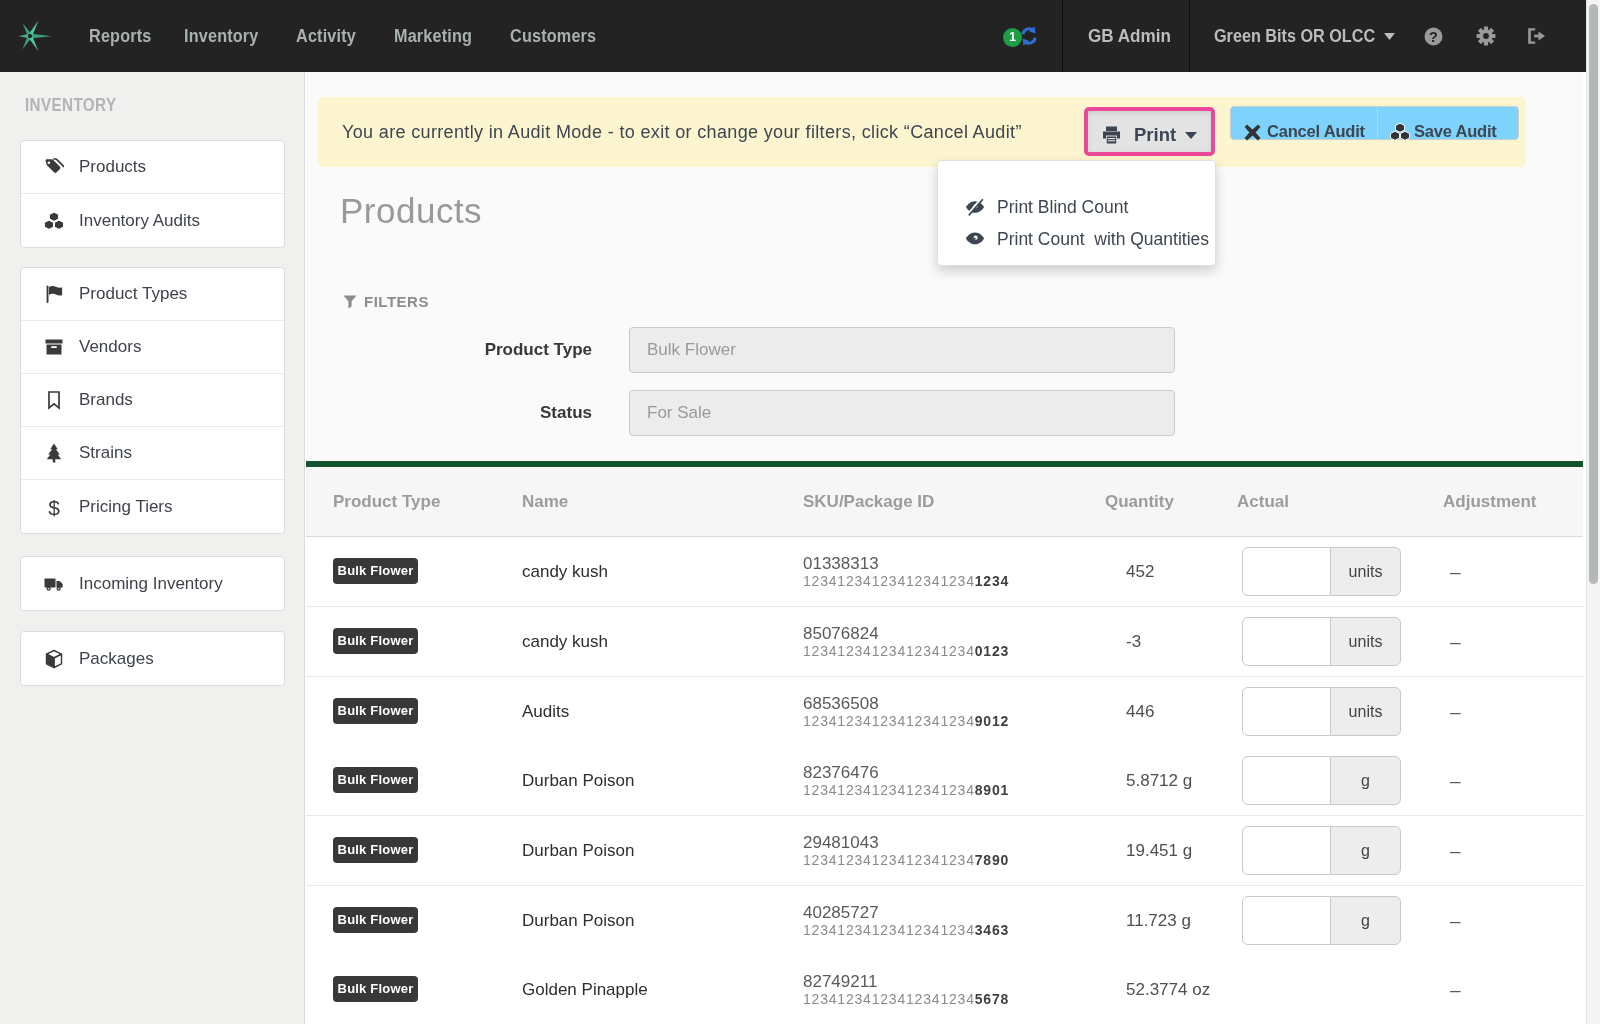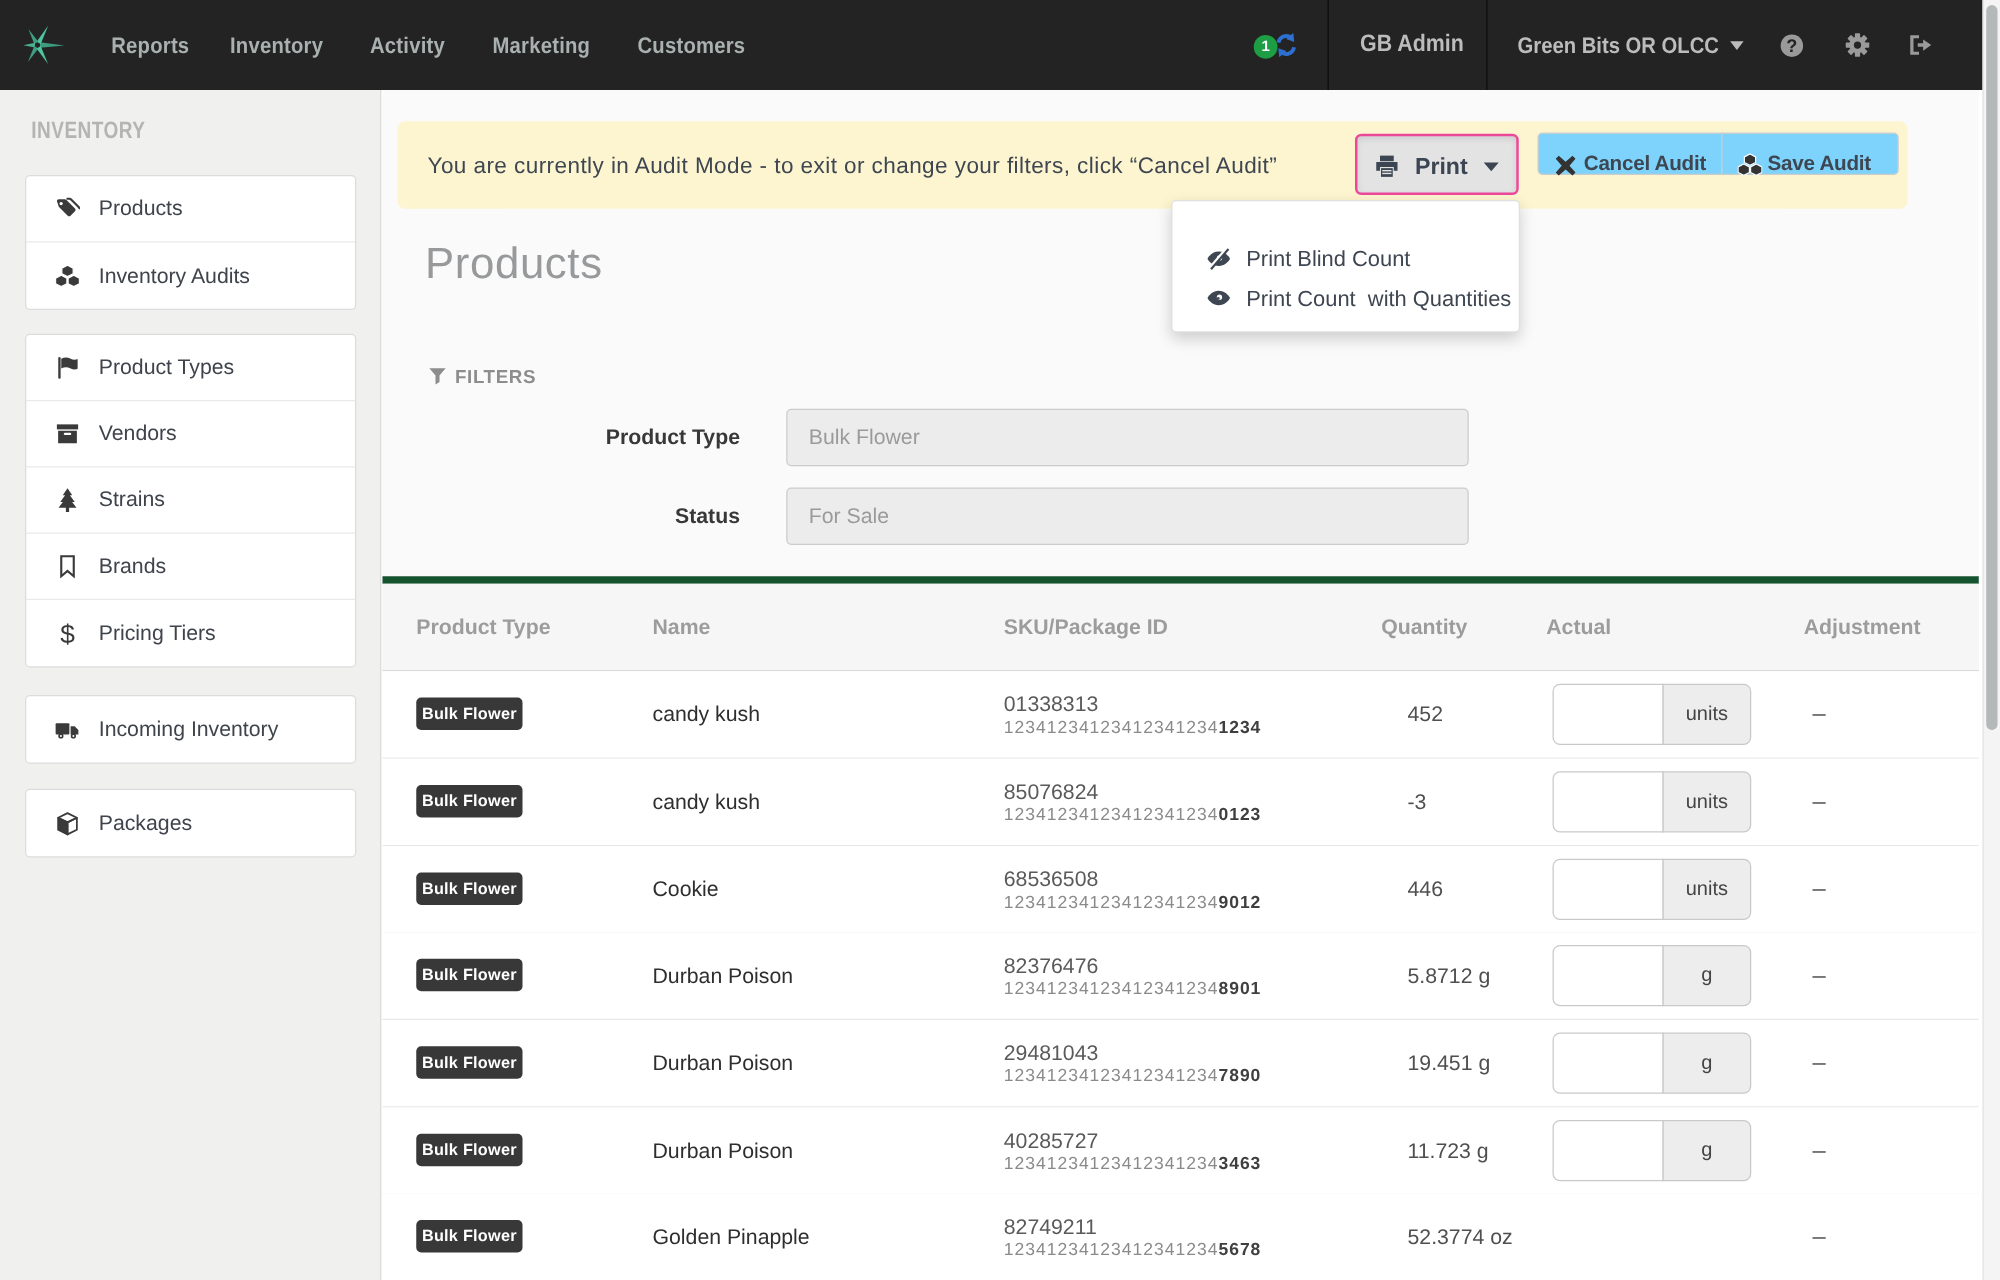--- a/index.html
+++ b/index.html
@@ -31,21 +31,21 @@
 
 
 #main { position:absolute; left:306px; top:72px; width:1277px; height:952px; background:#fafafa; }
 
 
 #banner { position:absolute; left:12px; top:25px; width:1208px; height:70px;
   background:#fcf5cf; border-radius:6px; }
 #bannertext { position:absolute; left:24px; top:0; height:70px; line-height:70px;
   font-size:18px; color:#3e4651; letter-spacing:0.35px; }
 #printbtn { position:absolute; left:766px; top:10px; width:131px; height:49px;
-  background:#e3e3e3; border:2px solid #ec4899; border-radius:5px; box-shadow:inset 0 2px 5px rgba(0,0,0,0.10); }
+  background:#e3e3e3; border:4px solid #ec4899; border-radius:5px; box-shadow:inset 0 2px 5px rgba(0,0,0,0.10); }
 #printbtn .lbl { position:absolute; left:46px; top:0; height:47px; line-height:47px;
   font-size:18.5px; font-weight:bold; color:#3c4653; }
 .btn-white { position:absolute; top:9px; height:34px; background:#7dd3fc; border:1px solid #ccc; }
 #cancelbtn { left:912px; width:148px; border-radius:4px 0 0 4px; }
 #savebtn { left:1059px; width:142px; border-radius:0 4px 4px 0; }
 .btn-white .lbl { position:absolute; top:0; height:48px; line-height:48px;
   font-size:16.5px; font-weight:bold; color:#3e4651; white-space:nowrap; letter-spacing:-0.2px; }
 
 
 #dropdown { position:absolute; left:631px; top:88px; width:279px; height:106px;
@@ -204,29 +204,29 @@
     <div class="sitem">
       <svg class="sicon" viewBox="0 0 20 20">
         <rect x="1.5" y="2.5" width="17" height="4" fill="#3a3a3a"></rect>
         <path d="M2.5 7.5 h15 V17.5 h-15 z" fill="#3a3a3a"></path>
         <rect x="7" y="9.2" width="6" height="1.8" fill="#fff" rx="0.9"></rect>
       </svg>
       <span class="stext">Vendors</span>
     </div>
     <div class="sitem">
       <svg class="sicon" viewBox="0 0 20 20">
+        <path d="M5 2 h10 v16 l-5-4.2 L5 18 z" fill="none" stroke="#3a3a3a" stroke-width="1.7"></path>
+      </svg>
+      <span class="stext">Brands</span>
+    </div>
+    <div class="sitem">
+      <svg class="sicon" viewBox="0 0 20 20">
         <path d="M10 0.5 L6.2 6.2 h1.9 L4.2 11.6 h2.1 L2.8 16.2 h5.9 v3.3 h2.6 v-3.3 h5.9 l-3.5-4.6 h2.1 L11.9 6.2 h1.9 z" fill="#3a3a3a"></path>
       </svg>
       <span class="stext">Strains</span>
-    </div>
-    <div class="sitem">
-      <svg class="sicon" viewBox="0 0 20 20">
-        <path d="M5 2 h10 v16 l-5-4.2 L5 18 z" fill="none" stroke="#3a3a3a" stroke-width="1.7"></path>
-      </svg>
-      <span class="stext">Brands</span>
     </div>
     <div class="sitem">
       <svg class="sicon" viewBox="0 0 20 20">
         <text x="10" y="17.5" font-size="21" fill="#3a3a3a" text-anchor="middle" font-family="Liberation Sans">$</text>
       </svg>
       <span class="stext">Pricing Tiers</span>
     </div>
   </div>
 
   <div class="scard" style="top:484px">
@@ -359,21 +359,21 @@
         </div>
     <span class="tqty">-3</span>
     <div class="tgroup">
           <div class="tinput"></div>
           <div class="taddon">units</div>
         </div>
     <span class="tadj">–</span>
   </div>
   <div class="trow" style="top:605px">
     <div class="badge">Bulk Flower</div>
-    <span class="tname">Cookie</span>
+    <span class="tname">Audits</span>
     <div class="tsku">
           <div class="l1">68536508</div>
           <div class="l2">12341234123412341234<b>9012</b></div>
         </div>
     <span class="tqty">446</span>
     <div class="tgroup">
           <div class="tinput"></div>
           <div class="taddon">units</div>
         </div>
     <span class="tadj">–</span>

